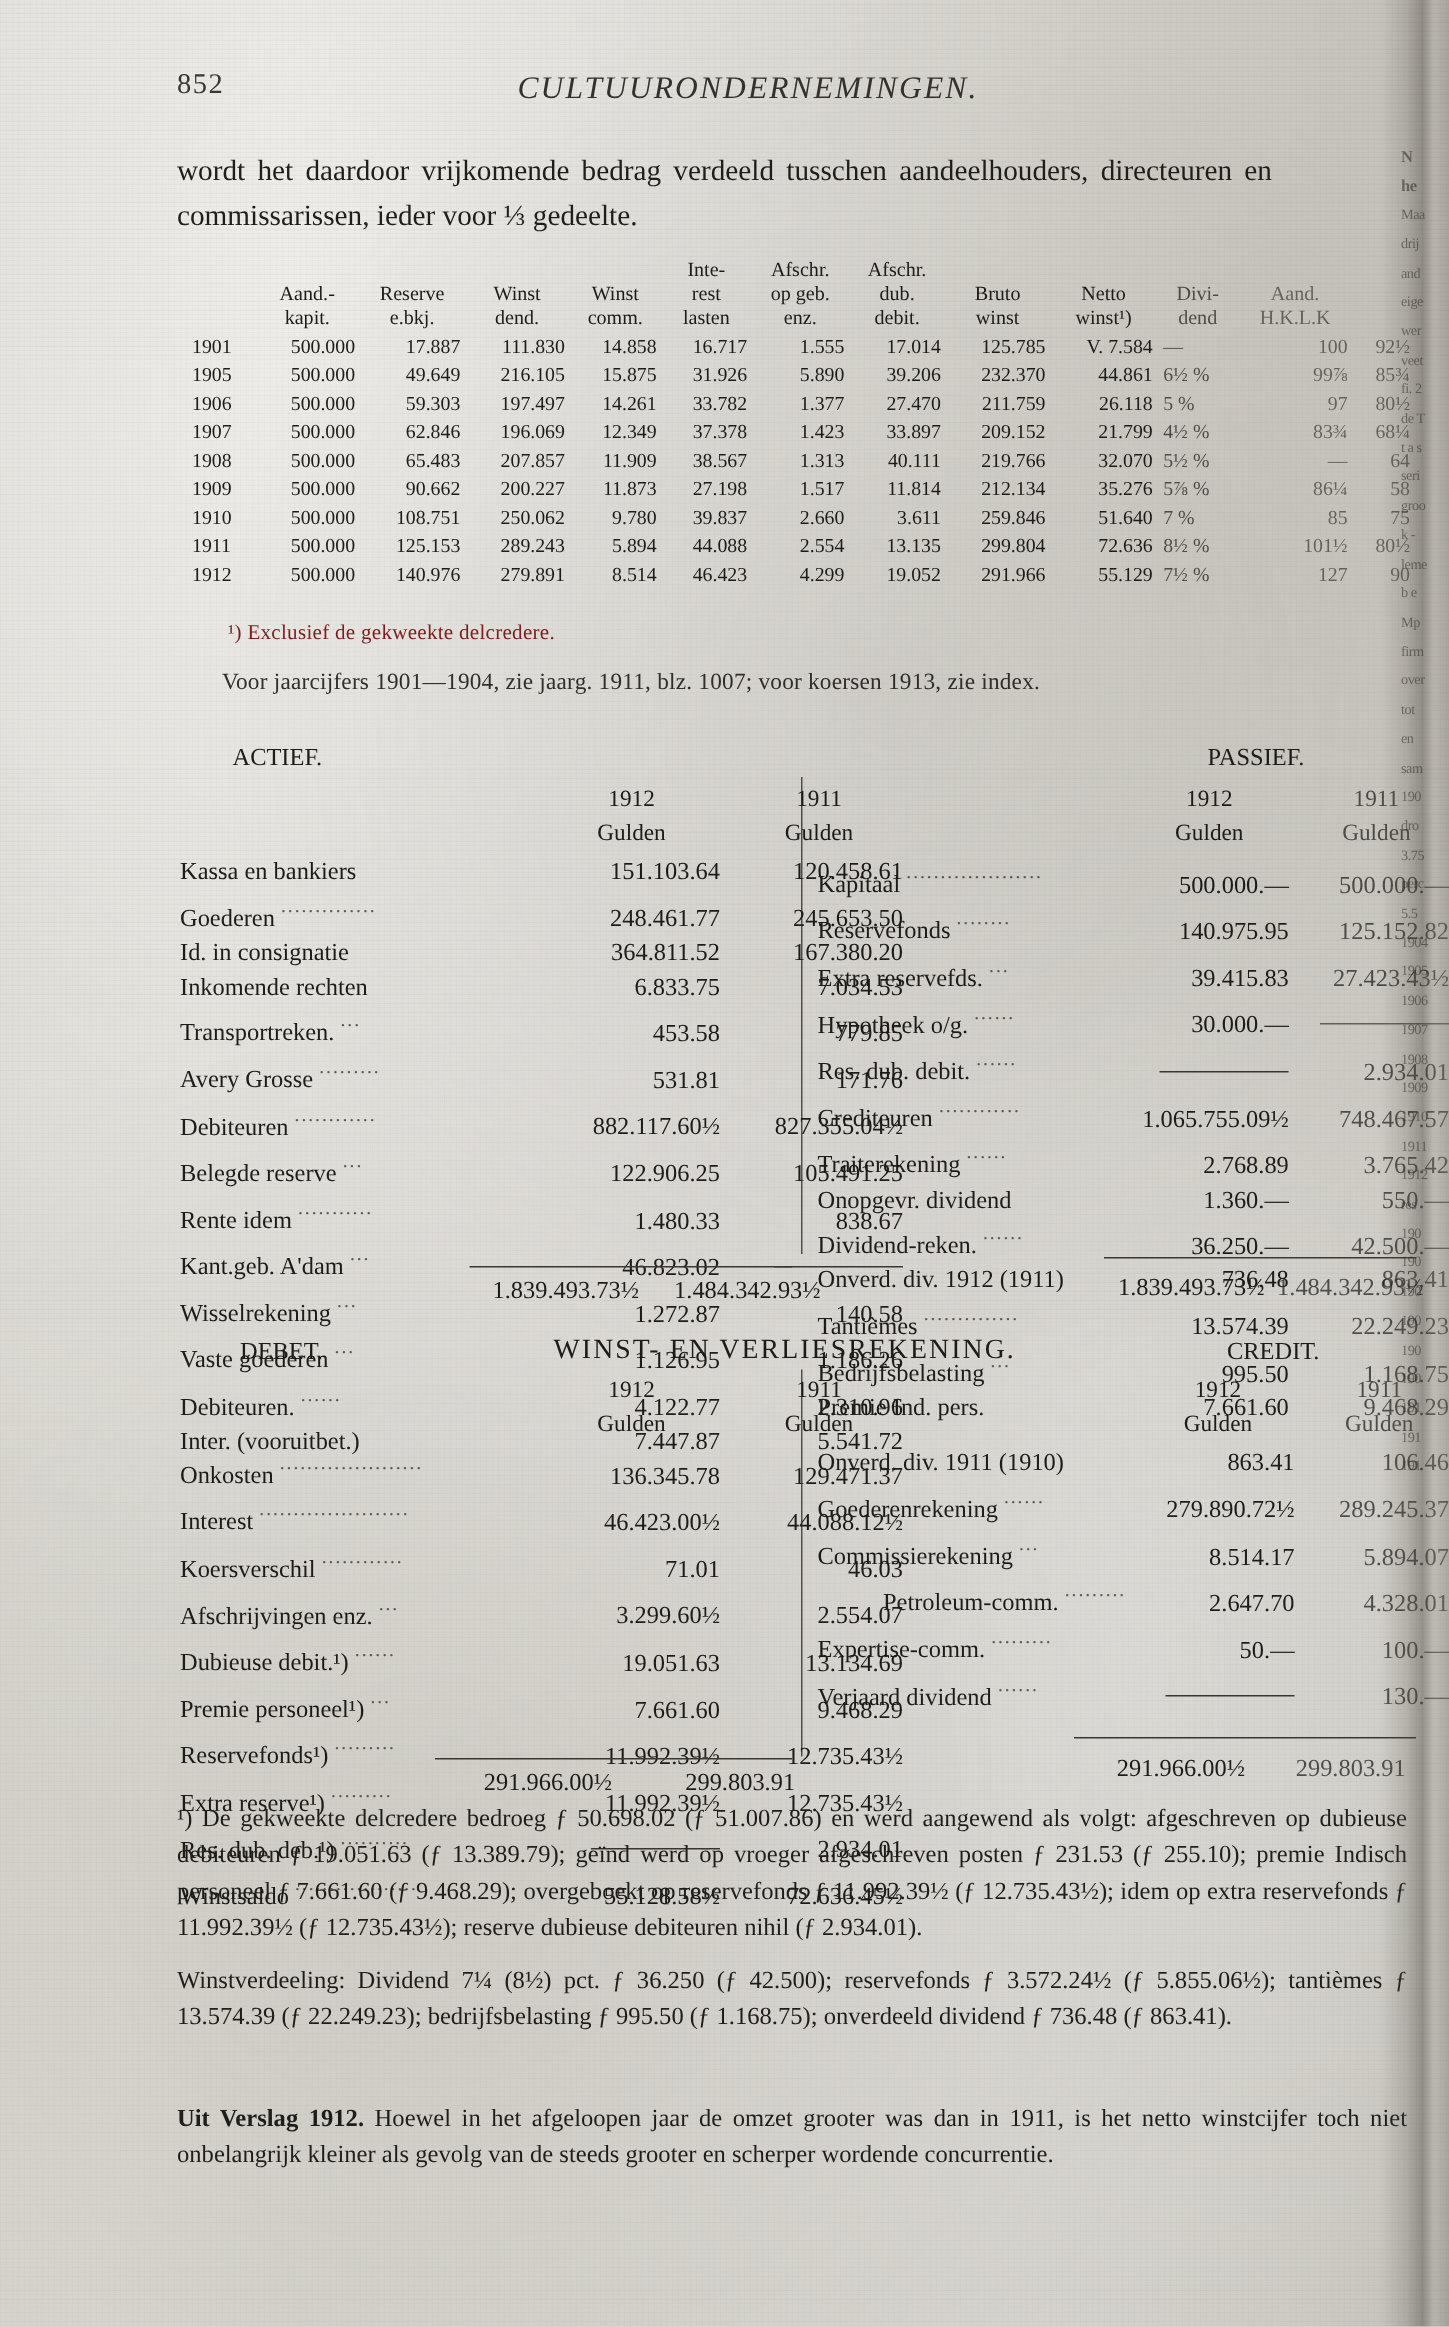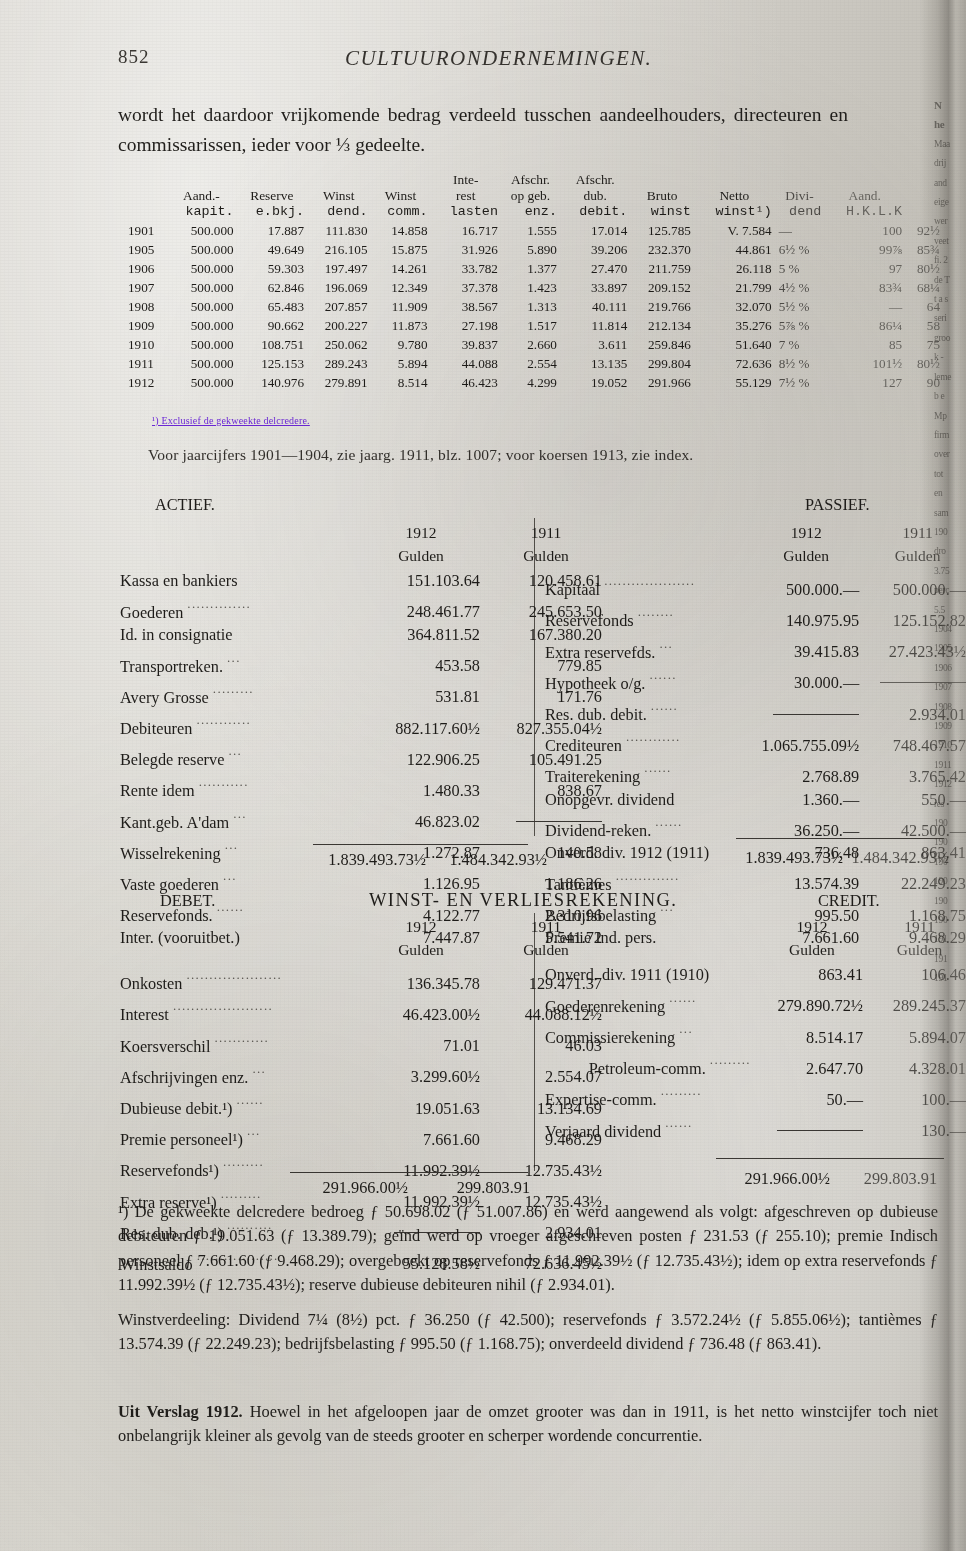--- a/index.html
+++ b/index.html
@@ -64,29 +64,29 @@
   }
 
   
   .stat{
     position:absolute;left:128px;top:172px;width:815px;
     font-size:13.2px;line-height:16.2px;color:#1e1c19;
   }
   .stat table{border-collapse:collapse;width:100%;font-size:13.2px;}
   .stat td,.stat th{padding:0 3px;white-space:nowrap;font-weight:normal;}
   .stat .hdr td{text-align:center;font-size:13.4px;line-height:16px;padding-bottom:0;}
-  .stat .hdr2 td{text-align:right;font-size:13.4px;line-height:16px;padding-bottom:2px;font-family:Liberation Mono, monospace;}
+  .stat .hdr2 td{text-align:center;font-size:13.4px;line-height:16px;padding-bottom:2px;}
   .stat .spanrow td{text-align:center;font-size:13.4px;line-height:16px;}
   .stat tbody td{text-align:right;padding-top:1.4px;padding-bottom:1.4px;}
   .stat tbody td.yr{text-align:left;padding-left:0;}
   .stat tbody td.pct{text-align:left;padding-left:4px;}
   .faded{opacity:.72;}
   .fadedmore{opacity:.58;}
   .fnote{
-    position:absolute;left:152px;top:415px;font-size:10px;color:#6d28d9;letter-spacing:.2px;text-decoration:underline;
+    position:absolute;left:152px;top:415px;font-size:14px;color:#7f1d1d;letter-spacing:.2px;
   }
   .seealso{
     position:absolute;left:148px;top:446px;font-size:15.5px;color:#33302c;letter-spacing:.15px;
   }
 
   
   .acct{position:absolute;font-size:16.3px;line-height:22.6px;color:#1e1c19;}
   .acct table{border-collapse:collapse;}
   .acct td{padding:0;white-space:nowrap;vertical-align:bottom;}
   .lbl{width:232px;}
@@ -344,20 +344,25 @@
             <td class="lbl"><span>Goederen </span><span class="dots">..............</span></td>
             <td class="num">248.461.77</td>
             <td class="num2">245.653.50</td>
           </tr>
           <tr>
             <td class="lbl"><span>Id. in consignatie </span></td>
             <td class="num">364.811.52</td>
             <td class="num2">167.380.20</td>
           </tr>
           <tr>
+            <td class="lbl"><span>Inkomende rechten </span></td>
+            <td class="num">6.833.75</td>
+            <td class="num2">7.034.53</td>
+          </tr>
+          <tr>
             <td class="lbl"><span>Transportreken. </span><span class="dots">...</span></td>
             <td class="num">453.58</td>
             <td class="num2">779.85</td>
           </tr>
           <tr>
             <td class="lbl"><span>Avery Grosse </span><span class="dots">.........</span></td>
             <td class="num">531.81</td>
             <td class="num2">171.76</td>
           </tr>
           <tr>
@@ -384,21 +389,21 @@
             <td class="lbl"><span>Wisselrekening </span><span class="dots">...</span></td>
             <td class="num">1.272.87</td>
             <td class="num2">140.58</td>
           </tr>
           <tr>
             <td class="lbl"><span>Vaste goederen </span><span class="dots">...</span></td>
             <td class="num">1.126.95</td>
             <td class="num2">1.186.26</td>
           </tr>
           <tr>
-            <td class="lbl"><span>Reservefonds. </span><span class="dots">......</span></td>
+            <td class="lbl"><span>Debiteuren. </span><span class="dots">......</span></td>
             <td class="num">4.122.77</td>
             <td class="num2">2.310.96</td>
           </tr>
           <tr>
             <td class="lbl"><span>Inter. (vooruitbet.) </span></td>
             <td class="num">7.447.87</td>
             <td class="num2">5.541.72</td>
           </tr>
         </tbody>
     </table>

